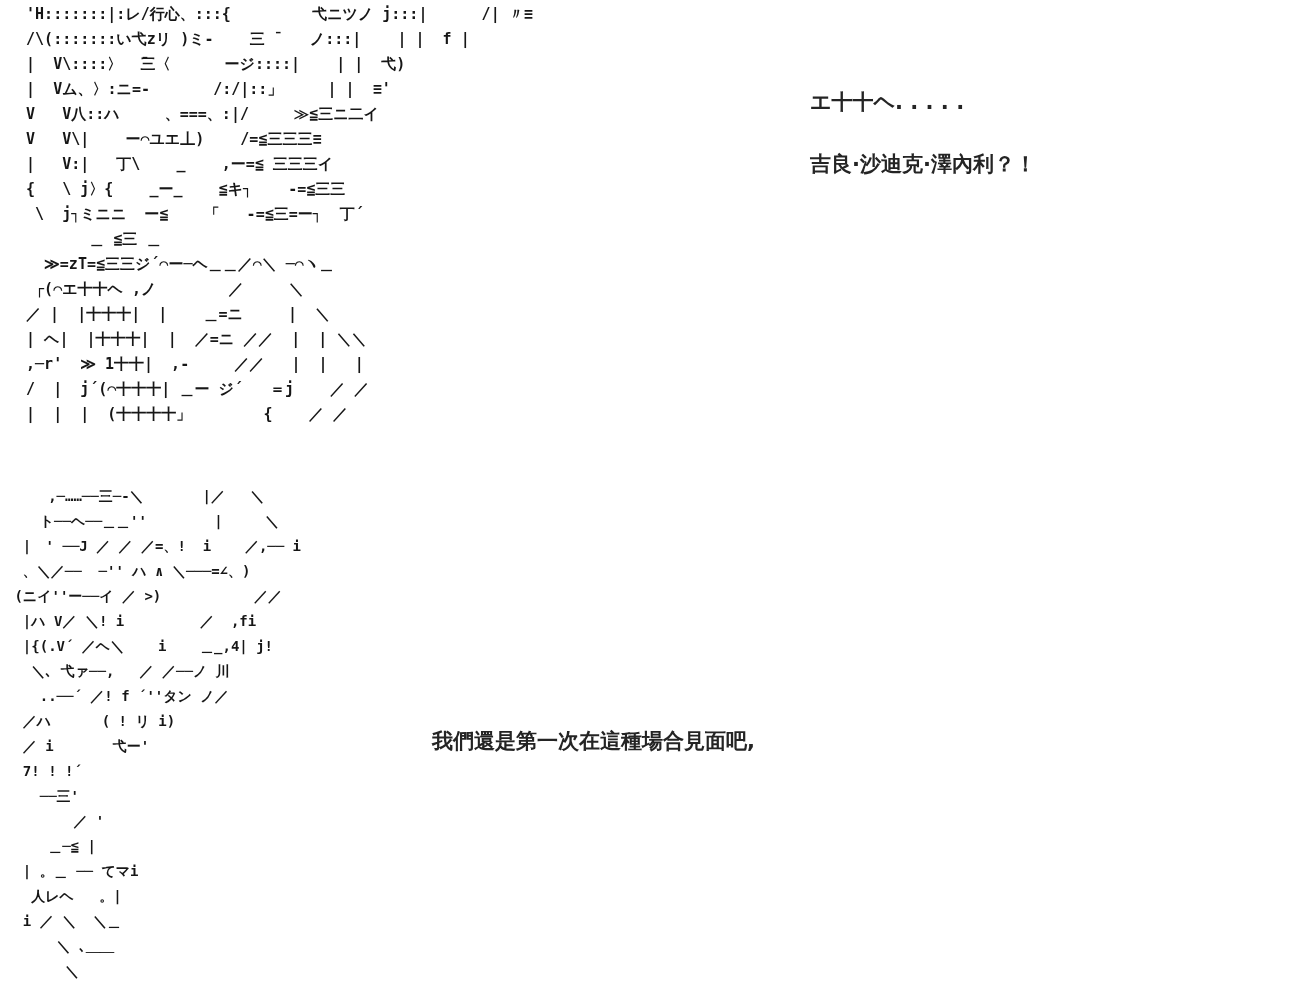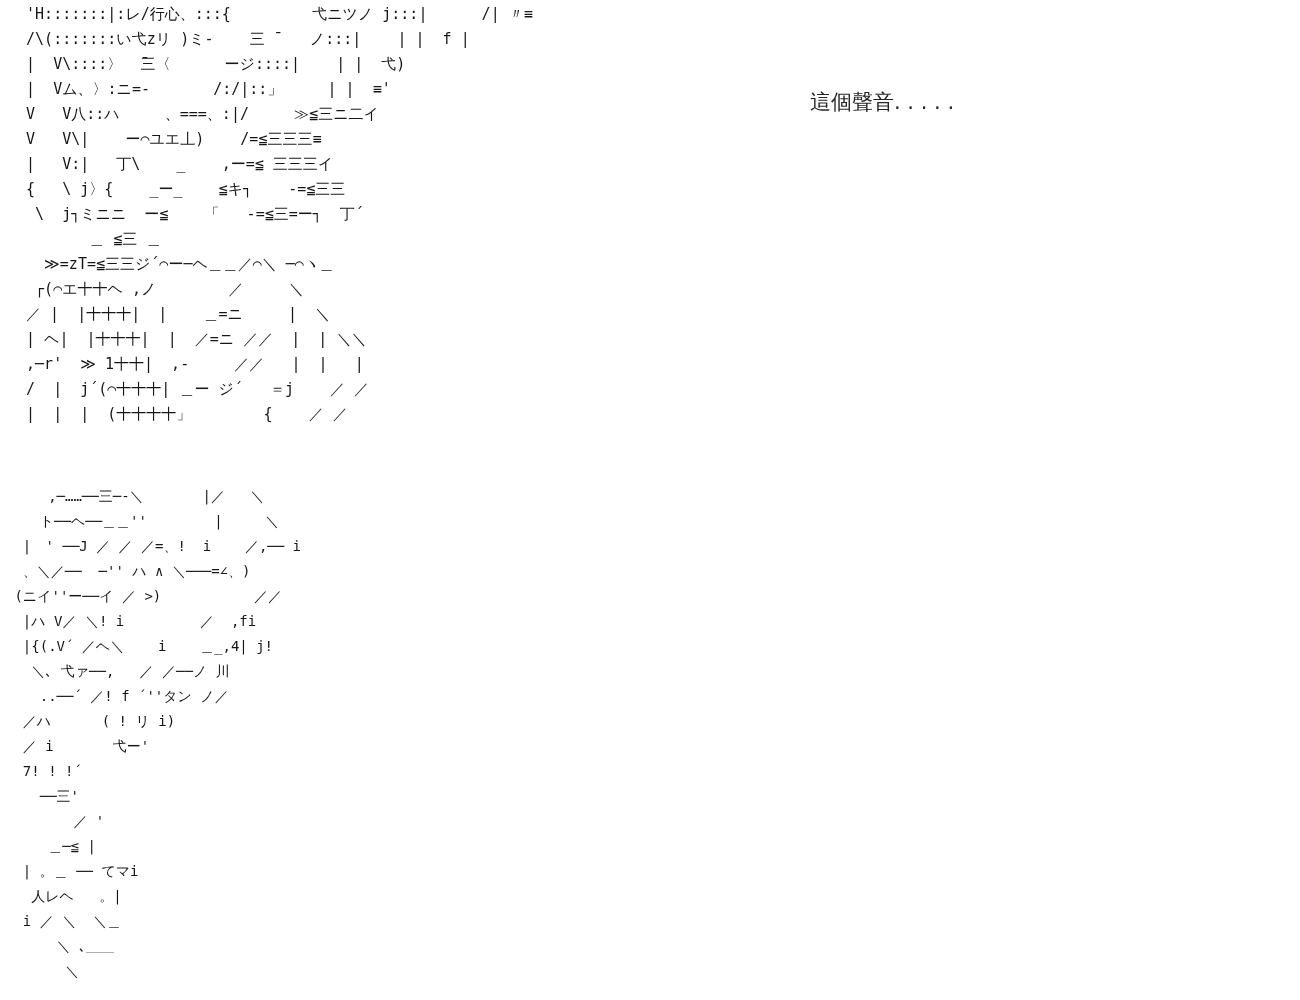--- a/index.html
+++ b/index.html
@@ -1,15 +1,15 @@
 <!DOCTYPE html>
 <html><head>
 <meta charset="utf-8">
 <style>
-  * { margin: 0; padding: 0; box-sizing: border-box; }
+  * { margin: 0; padding: 0; box-sizing: border-box; font-weight: bold; }
   html, body { width: 1300px; height: 1000px; }
   body {
     position: relative;
     background: #ffffff;
     overflow: hidden;
     font-family: "DejaVu Sans", sans-serif;
   }
   .aa {
     position: absolute;
     font-family: "DejaVu Sans Mono", monospace;
@@ -59,21 +59,22 @@
          ＿ ≦三 ＿
     ≫=zT=≦三三ジ´⌒ー─ヘ＿＿／⌒＼ ─⌒ヽ＿
    ┌(⌒エ十十ヘ ,ノ        ／     ＼
   ／ |  |十十十|  |    ＿=ニ     |  ＼
   | ヘ|  |十十十|  |  ／=ニ ／／  |  | ＼＼
   ,─r'  ≫ 1十十|  ,‐     ／／   |  |   |
   /  |  j´(⌒十十十| ＿ー ジ´   ＝j    ／ ／
   |  |  |  (十十十十」        {    ／ ／</pre>
 
   <div class="dialogue dlg-top">
-    <div class="dlg-line">這個聲音. . . . .</div>
+    <div class="dlg-line">エ十十ヘ. . . . .</div>
+    <div class="dlg-line">吉良·沙迪克·澤內利？！</div>
   </div>
 
   <pre class="aa aa-bottom">     ,─……──三─-＼       |／   ＼
     ト──ヘ──＿＿''        |     ＼
   |ゝ' ──J ／ ／ ／=、!  i    ／,── i
   、＼／──  ─'' ハ ∧ ＼───=∠、)
  (ニイ''ー──イ ／ &gt;)           ／／
   |ハ V／ ＼! i         ／  ,fi
   |{(.V´ ／ヘ＼    i    ＿_,4| j!
    ＼､ 弋ァ──,   ／ ／──ノ 川
@@ -84,15 +85,16 @@
     ──三'
         ／ '
      ＿─≦ |
   | 。＿ ── てマi
    人レヘ   。|
   i ／ ＼  ＼＿
       ＼ ､＿＿
        ＼</pre>
 
   <div class="dialogue dlg-bottom">
+    <div class="dlg-line">我們還是第一次在這種場合見面吧,</div>
   </div>
 
 </div>
 
 </body></html>

